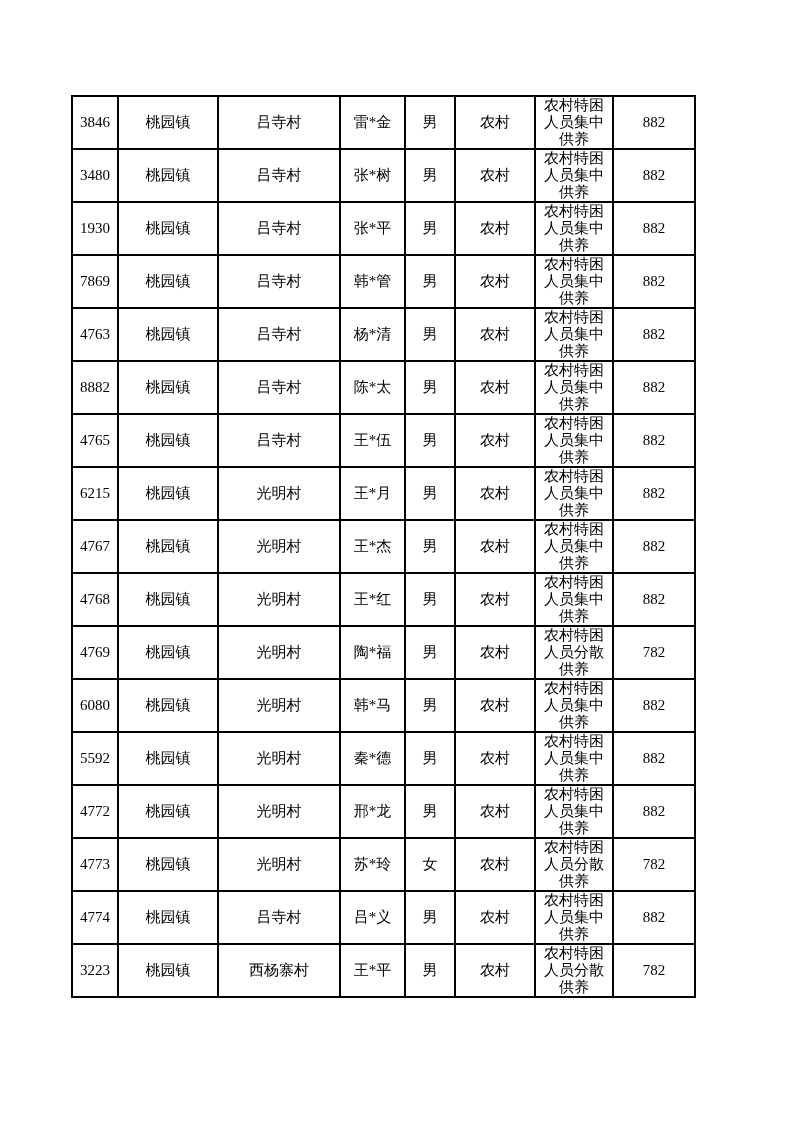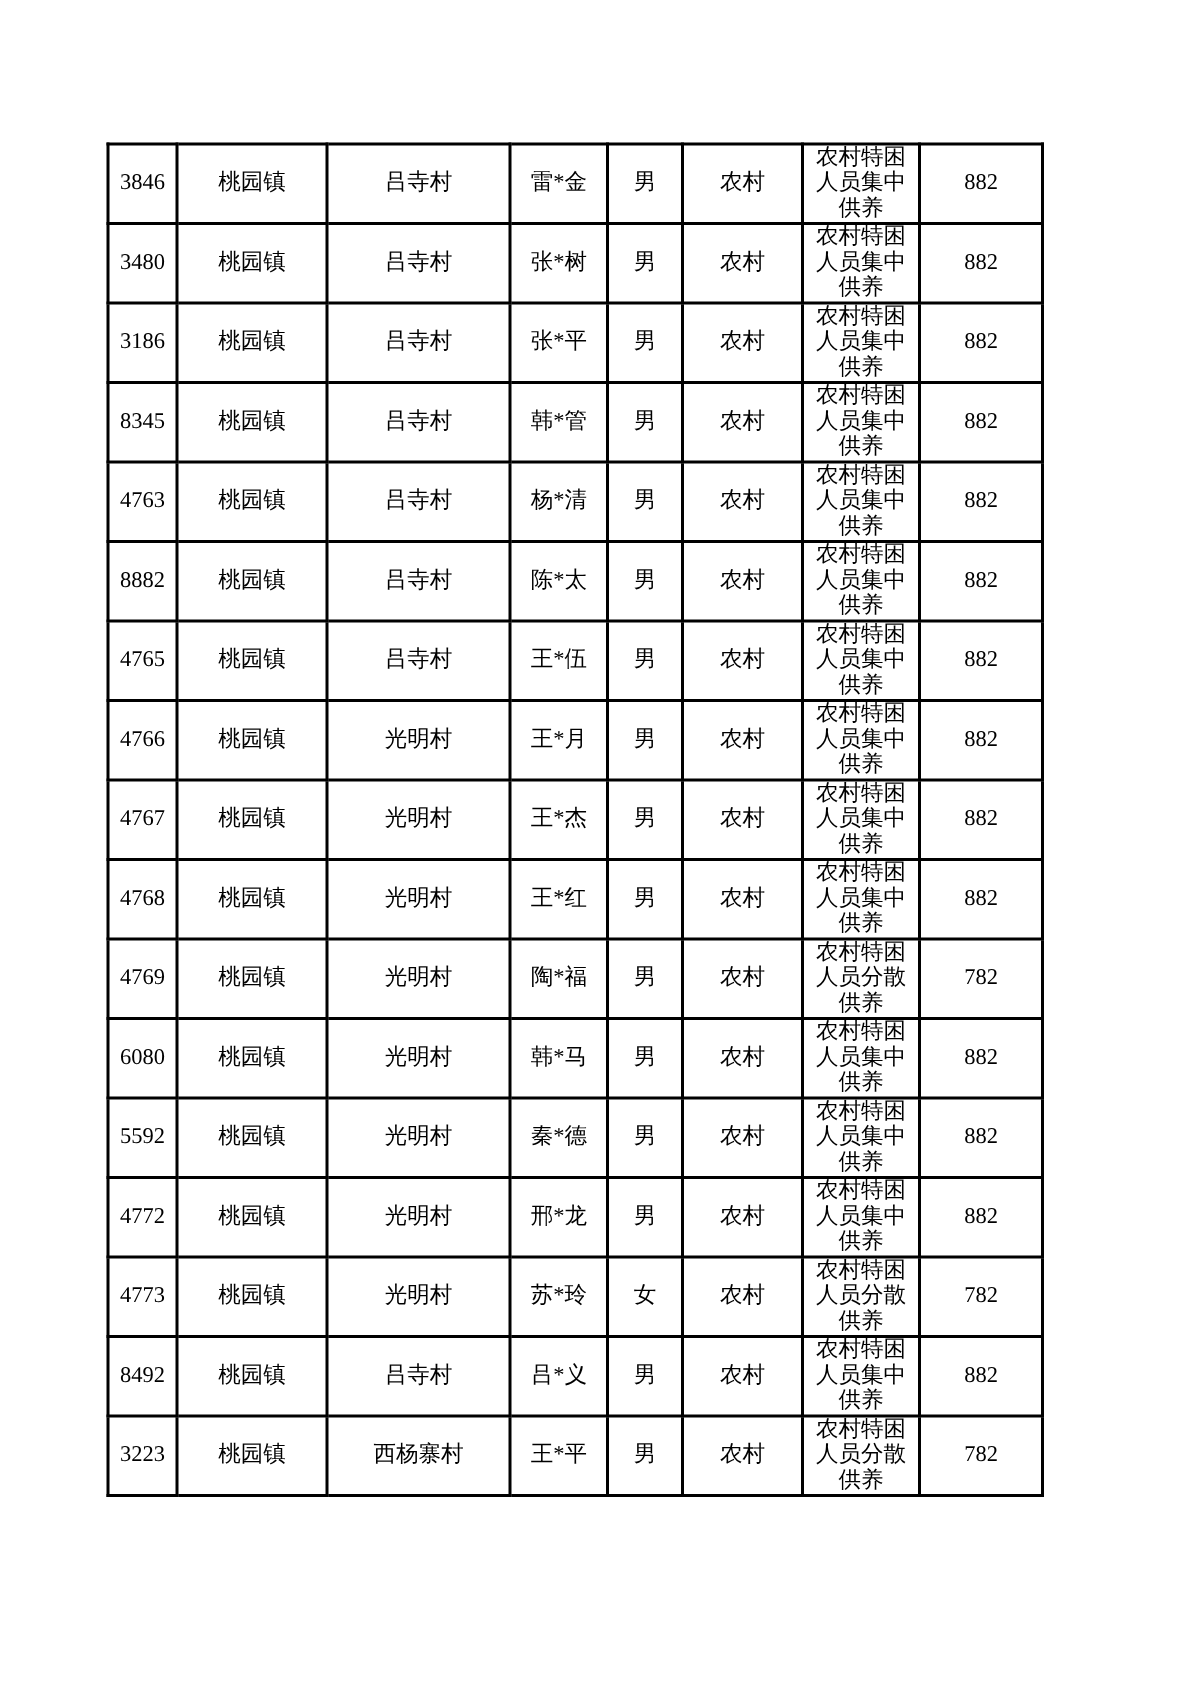--- a/index.html
+++ b/index.html
@@ -81,31 +81,31 @@
     <td class="c-serial">3480</td>
     <td class="c-town">桃园镇</td>
     <td class="c-village">吕寺村</td>
     <td class="c-name">张*树</td>
     <td class="c-gender">男</td>
     <td class="c-area">农村</td>
     <td class="c-category">农村特困人员集中供养</td>
     <td class="c-amount">882</td>
   </tr>
         <tr>
-    <td class="c-serial">3186</td>
+    <td class="c-serial">1930</td>
     <td class="c-town">桃园镇</td>
     <td class="c-village">吕寺村</td>
     <td class="c-name">张*平</td>
     <td class="c-gender">男</td>
     <td class="c-area">农村</td>
     <td class="c-category">农村特困人员集中供养</td>
     <td class="c-amount">882</td>
   </tr>
         <tr>
-    <td class="c-serial">8345</td>
+    <td class="c-serial">7869</td>
     <td class="c-town">桃园镇</td>
     <td class="c-village">吕寺村</td>
     <td class="c-name">韩*管</td>
     <td class="c-gender">男</td>
     <td class="c-area">农村</td>
     <td class="c-category">农村特困人员集中供养</td>
     <td class="c-amount">882</td>
   </tr>
         <tr>
     <td class="c-serial">4763</td>
@@ -131,21 +131,21 @@
     <td class="c-serial">4765</td>
     <td class="c-town">桃园镇</td>
     <td class="c-village">吕寺村</td>
     <td class="c-name">王*伍</td>
     <td class="c-gender">男</td>
     <td class="c-area">农村</td>
     <td class="c-category">农村特困人员集中供养</td>
     <td class="c-amount">882</td>
   </tr>
         <tr>
-    <td class="c-serial">4766</td>
+    <td class="c-serial">6215</td>
     <td class="c-town">桃园镇</td>
     <td class="c-village">光明村</td>
     <td class="c-name">王*月</td>
     <td class="c-gender">男</td>
     <td class="c-area">农村</td>
     <td class="c-category">农村特困人员集中供养</td>
     <td class="c-amount">882</td>
   </tr>
         <tr>
     <td class="c-serial">4767</td>
@@ -211,21 +211,21 @@
     <td class="c-serial">4773</td>
     <td class="c-town">桃园镇</td>
     <td class="c-village">光明村</td>
     <td class="c-name">苏*玲</td>
     <td class="c-gender">女</td>
     <td class="c-area">农村</td>
     <td class="c-category">农村特困人员分散供养</td>
     <td class="c-amount">782</td>
   </tr>
         <tr>
-    <td class="c-serial">8492</td>
+    <td class="c-serial">4774</td>
     <td class="c-town">桃园镇</td>
     <td class="c-village">吕寺村</td>
     <td class="c-name">吕*义</td>
     <td class="c-gender">男</td>
     <td class="c-area">农村</td>
     <td class="c-category">农村特困人员集中供养</td>
     <td class="c-amount">882</td>
   </tr>
         <tr>
     <td class="c-serial">3223</td>

